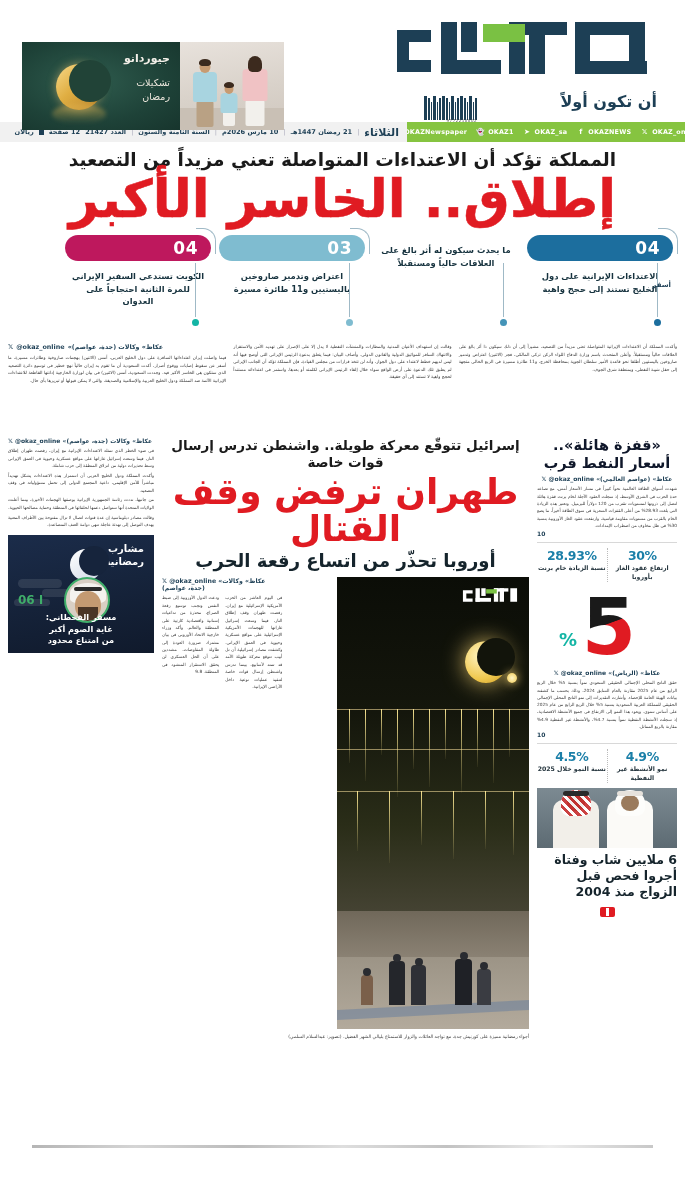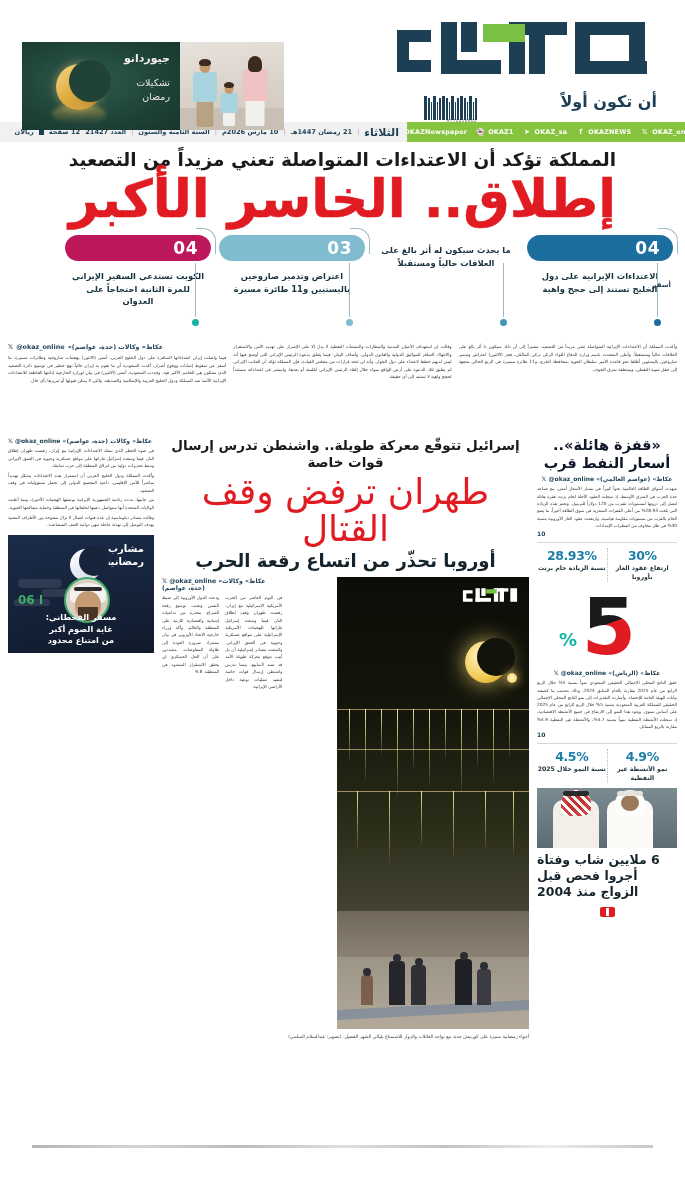--- a/index.html
+++ b/index.html
@@ -126,28 +126,28 @@
   .thobe.b { left:70px; width:46px; height:48px; background:#fbfaf7; }
   .ghutra { position:absolute; border-radius:50% 50% 30% 30%; }
   .ghutra.a { left:24px; bottom:32px; width:30px; height:26px; background:#fff; }
   .ghutra.a::after { content:""; position:absolute; left:6px; top:5px; width:18px; height:16px; border-radius:50%; background:#8d6a4e; }
   .ghutra.b { left:78px; bottom:32px; width:30px; height:26px; background:#fdfdfb; }
   .ghutra.b::after { content:""; position:absolute; left:6px; top:5px; width:18px; height:16px; border-radius:50%; background:#9a7a5c; }
   .igal { position:absolute; width:26px; height:5px; background:#2a2a2a; border-radius:3px; }
   .igal.a { left:26px; bottom:52px; }
   .igal.b { left:80px; bottom:52px; background:#e6e2dc; }
   .redshow { position:absolute; left:24px; bottom:32px; width:30px; height:26px; background:repeating-linear-gradient(45deg,#c62c2c 0 3px,#fff 3px 6px); border-radius:50% 50% 30% 30%; opacity:.9; }
-  .marr-cap { text-align:left; font-size:12.5px; font-weight:800; color:#15242c; line-height:1.25; margin-top:4px; letter-spacing:-.3px; }
+  .marr-cap { text-align:right; font-size:12.5px; font-weight:800; color:#15242c; line-height:1.25; margin-top:4px; letter-spacing:-.3px; }
   .marr-logo { text-align:center; margin-top:3px; }
   .marr-logo span { display:inline-block; width:15px; height:10px; background:#e01b22; border-radius:2px; position:relative; }
   .marr-logo span::after { content:""; position:absolute; left:6px; top:1px; width:3px; height:8px; background:#fff; }
 
   
   .c-kick { text-align:center; font-size:13.5px; font-weight:700; color:#1a1a1a; letter-spacing:-.3px; line-height:1.25; }
-  .c-main { text-align:center; font-size:36px; font-weight:400; color:#e01b22; letter-spacing:-1.2px; line-height:1.04; margin-top:2px; }
+  .c-main { text-align:center; font-size:36px; font-weight:700; color:#e01b22; letter-spacing:-1.2px; line-height:1.04; margin-top:2px; }
   .c-sub { text-align:center; font-size:18px; font-weight:800; color:#15242c; letter-spacing:-.5px; line-height:1.2; margin-top:2px; }
 
   .photo-row { display:flex; gap:6px; margin-top:6px; }
   .photo-box { width:192px; height:452px; position:relative; overflow:hidden;
                background:linear-gradient(180deg,#0b0d07 0%,#14160c 30%,#2a2d18 55%,#4a4738 78%,#6b6354 100%); }
   .photo-wm { position:absolute; top:8px; right:10px; width:58px; height:20px; z-index:6; }
   .photo-wm svg { width:100%; height:100%; }
   .lights { position:absolute; inset:0; }
   .ldrop { position:absolute; width:1px; background:linear-gradient(180deg,rgba(255,235,150,.95),rgba(255,220,120,.05)); }
   .wire { position:absolute; left:0; right:0; height:1px; background:rgba(255,230,160,.55); }

